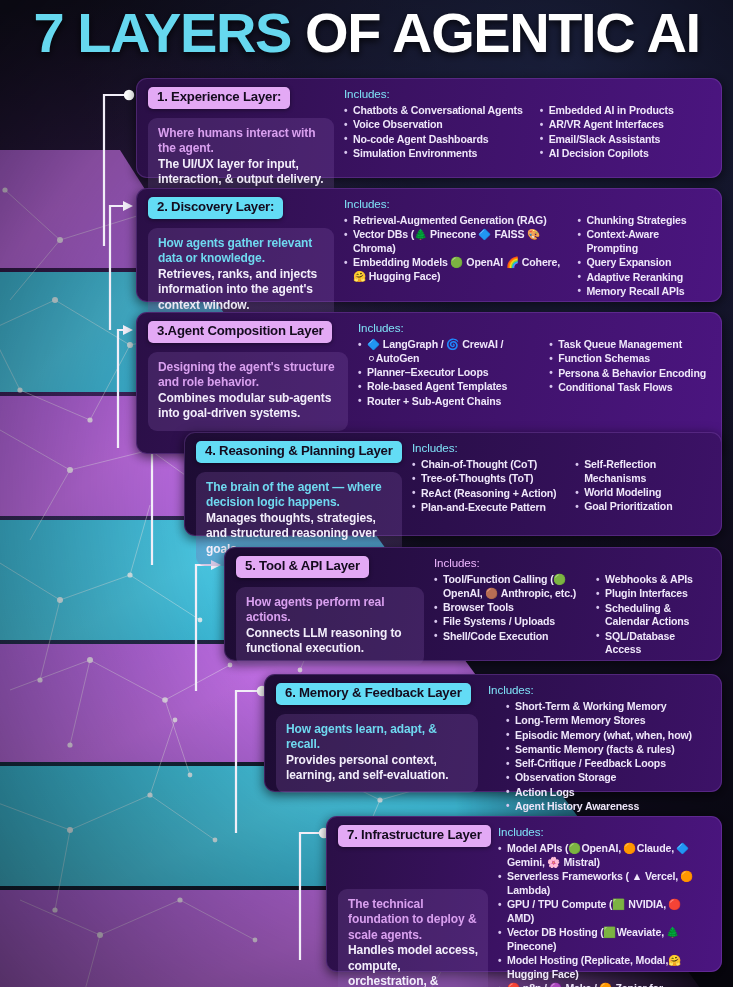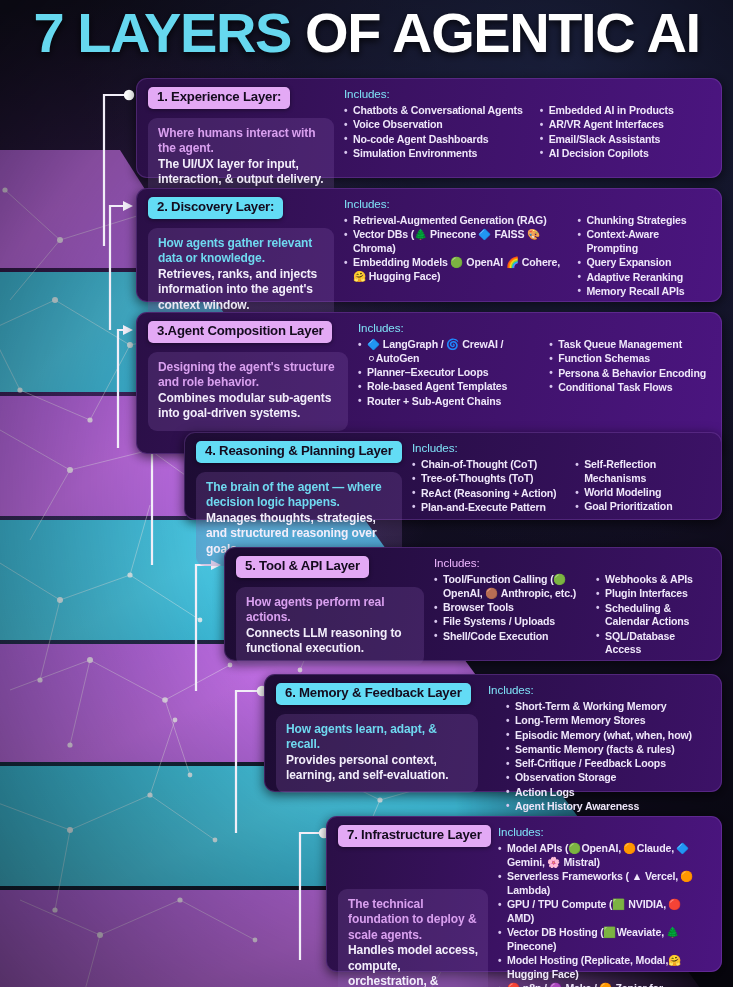--- a/index.html
+++ b/index.html
@@ -77,21 +77,21 @@
     color:#d9c8ef; font-size:10px;
   }
 
   
   #c1{ left:136px; top:78px;  width:586px; height:100px; }
   #c1 .leftcol{ width:186px; }
   #c2{ left:136px; top:188px; width:586px; height:114px; }
   #c2 .leftcol{ width:186px; }
   #c3{ left:136px; top:312px; width:586px; height:142px; }
   #c3 .leftcol{ width:200px; }
-  #c4{ left:184px; top:432px; width:538px; height:88px; }
+  #c4{ left:184px; top:432px; width:538px; height:104px; }
   #c4 .leftcol{ width:206px; }
   #c5{ left:224px; top:547px; width:498px; height:114px; }
   #c5 .leftcol{ width:188px;justify-content:space-between; }
   #c6{ left:264px; top:674px; width:458px; height:118px; }
   #c6 .leftcol{ width:202px; }
   #c7{ left:326px; top:816px; width:396px; height:156px; }
   #c7 .leftcol{ width:150px; }
   #c7 .desc{ margin-top:42px; }
 
   

